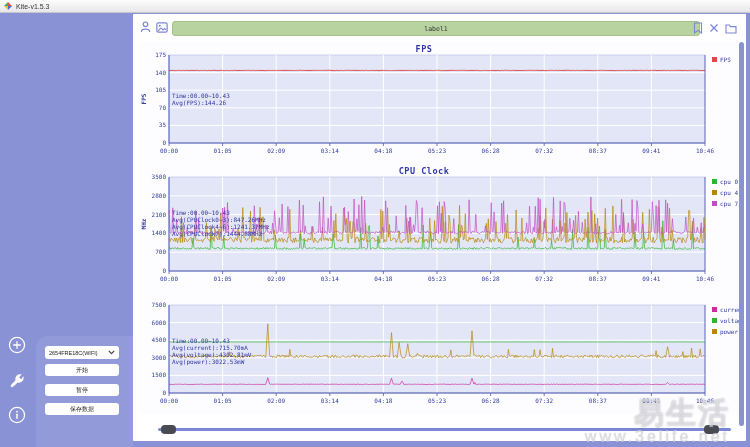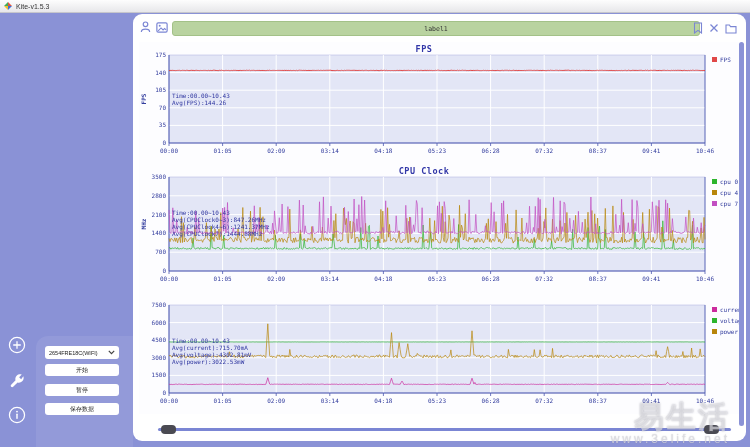--- a/index.html
+++ b/index.html
@@ -7,21 +7,21 @@
        font-family:"Liberation Sans",sans-serif;}
 
   
   .titlebar{position:absolute;left:0;top:0;width:750px;height:13px;box-sizing:border-box;
     background:linear-gradient(#fdfdfd,#e7e7ea);border-bottom:1px solid #c6c6cc;
     display:flex;align-items:center;gap:4px;padding-left:4px;z-index:10}
   .titlebar .wtitle{font-size:7px;color:#333;line-height:13px}
 
   
   .main-panel{position:absolute;left:133px;top:14px;width:613px;height:427px;background:#ffffff;
-    border-radius:9px;z-index:1}
+    border-radius:1px;z-index:1}
 
   
   .tb-left{position:absolute;left:7px;top:7px;display:flex;gap:5px;align-items:center}
   .label-input{position:absolute;left:39px;top:7px;width:528px;height:15px;box-sizing:border-box;
     background:#b9d3a0;border:1px solid #a3c188;border-radius:3px;text-align:center;
     font:6.5px "DejaVu Sans Mono",monospace;color:#333;padding:0;outline:none}
   .tb-right{position:absolute;right:9px;top:8px;display:flex;gap:6px;align-items:center}
 
   
   .charts-card{position:absolute;left:6px;top:28px;width:604px;height:372px;background:#fdfdff}
@@ -51,21 +51,21 @@
     border-radius:3px;display:flex;align-items:center;justify-content:space-between;
     padding:0 4px;box-sizing:border-box;font-size:5.5px;color:#222;cursor:pointer}
   .side-btn{position:absolute;left:45px;width:74px;height:12px;background:#fff;border:none;
     border-radius:3px;font-size:6px;color:#222;display:flex;align-items:center;
     justify-content:center;cursor:pointer;font-family:"Liberation Sans",sans-serif}
 
   
   .watermark{position:absolute;right:20px;bottom:1px;text-align:right;z-index:6;pointer-events:none}
   .wm1{font-size:30px;font-weight:bold;letter-spacing:2px;color:rgba(245,245,248,.55);
     text-shadow:0 0 2px rgba(110,110,125,.55);line-height:30px}
-  .wm2{font-size:12px;letter-spacing:3px;color:rgba(240,240,244,.6);
+  .wm2{font-size:16px;letter-spacing:3px;color:rgba(240,240,244,.6);
     text-shadow:0 0 1px rgba(110,110,125,.5)}
 </style>
 </head>
 <body>
 
 <div class="titlebar">
   <svg width="8" height="8" viewBox="0 0 8 8">
     <polygon points="4,0 8,4 4,4" fill="#e3553f"></polygon>
     <polygon points="4,0 0,4 4,4" fill="#3fae5a"></polygon>
     <polygon points="0,4 4,8 4,4" fill="#f2c230"></polygon>

